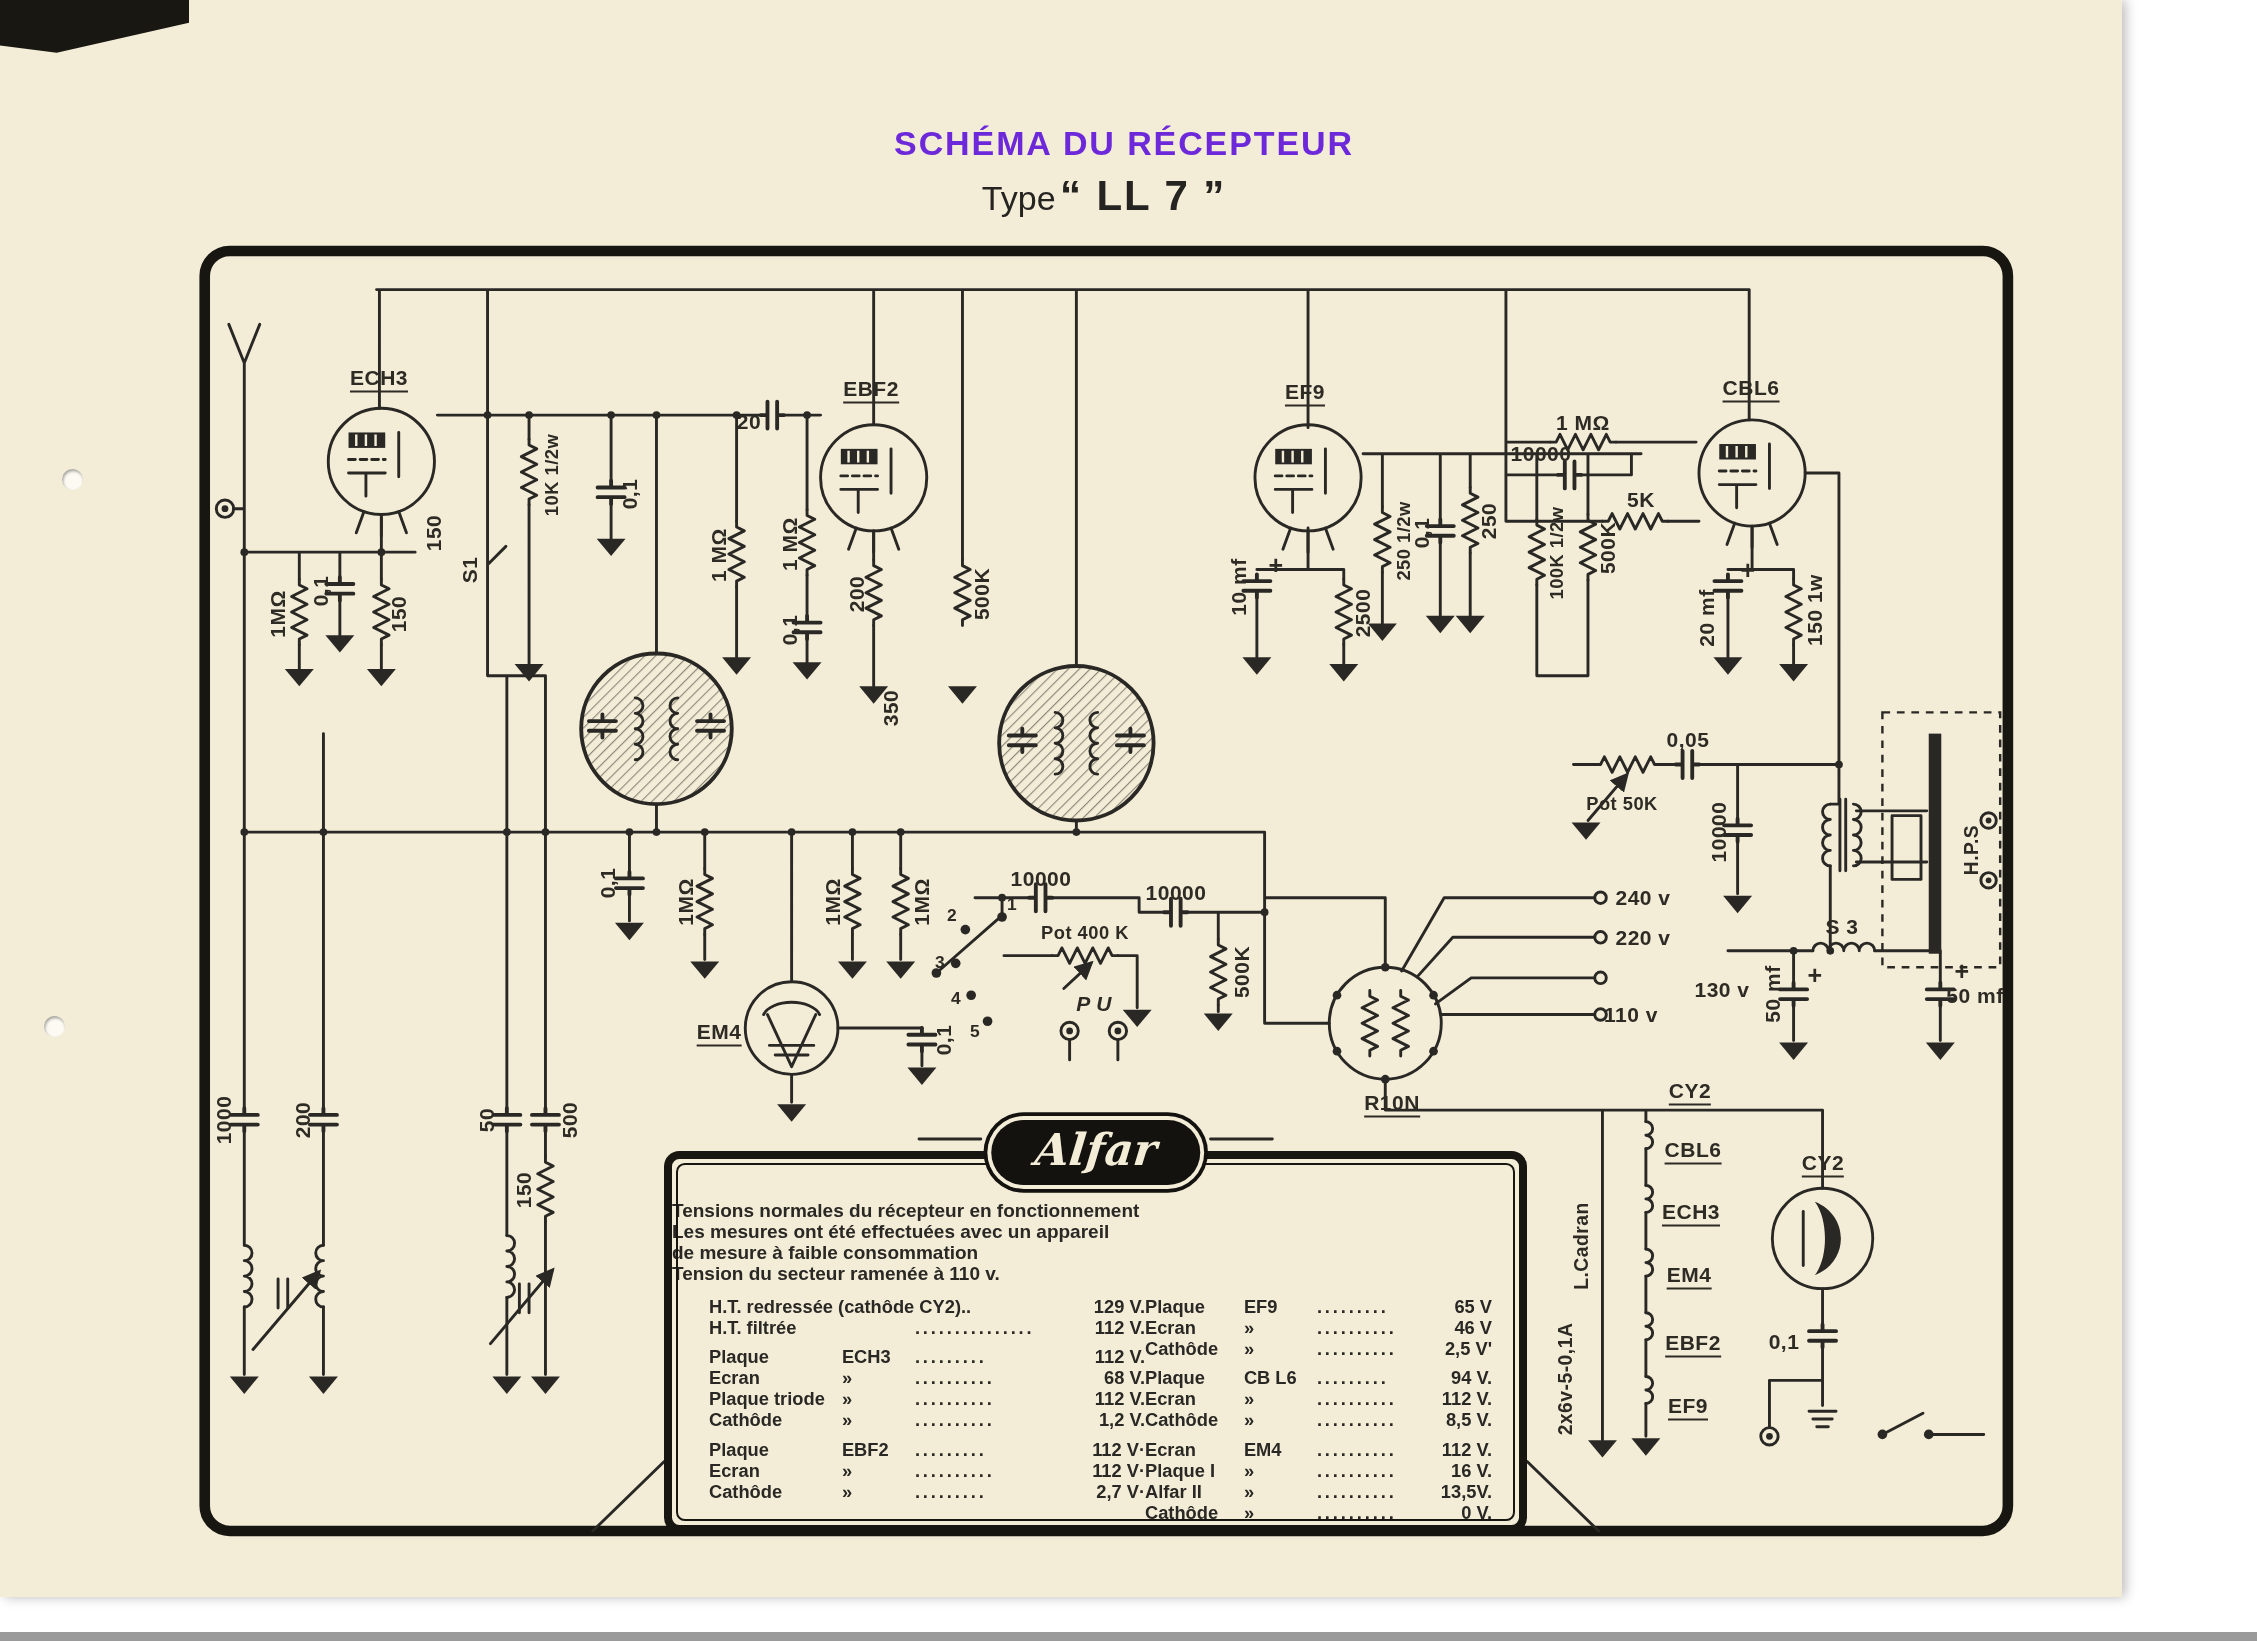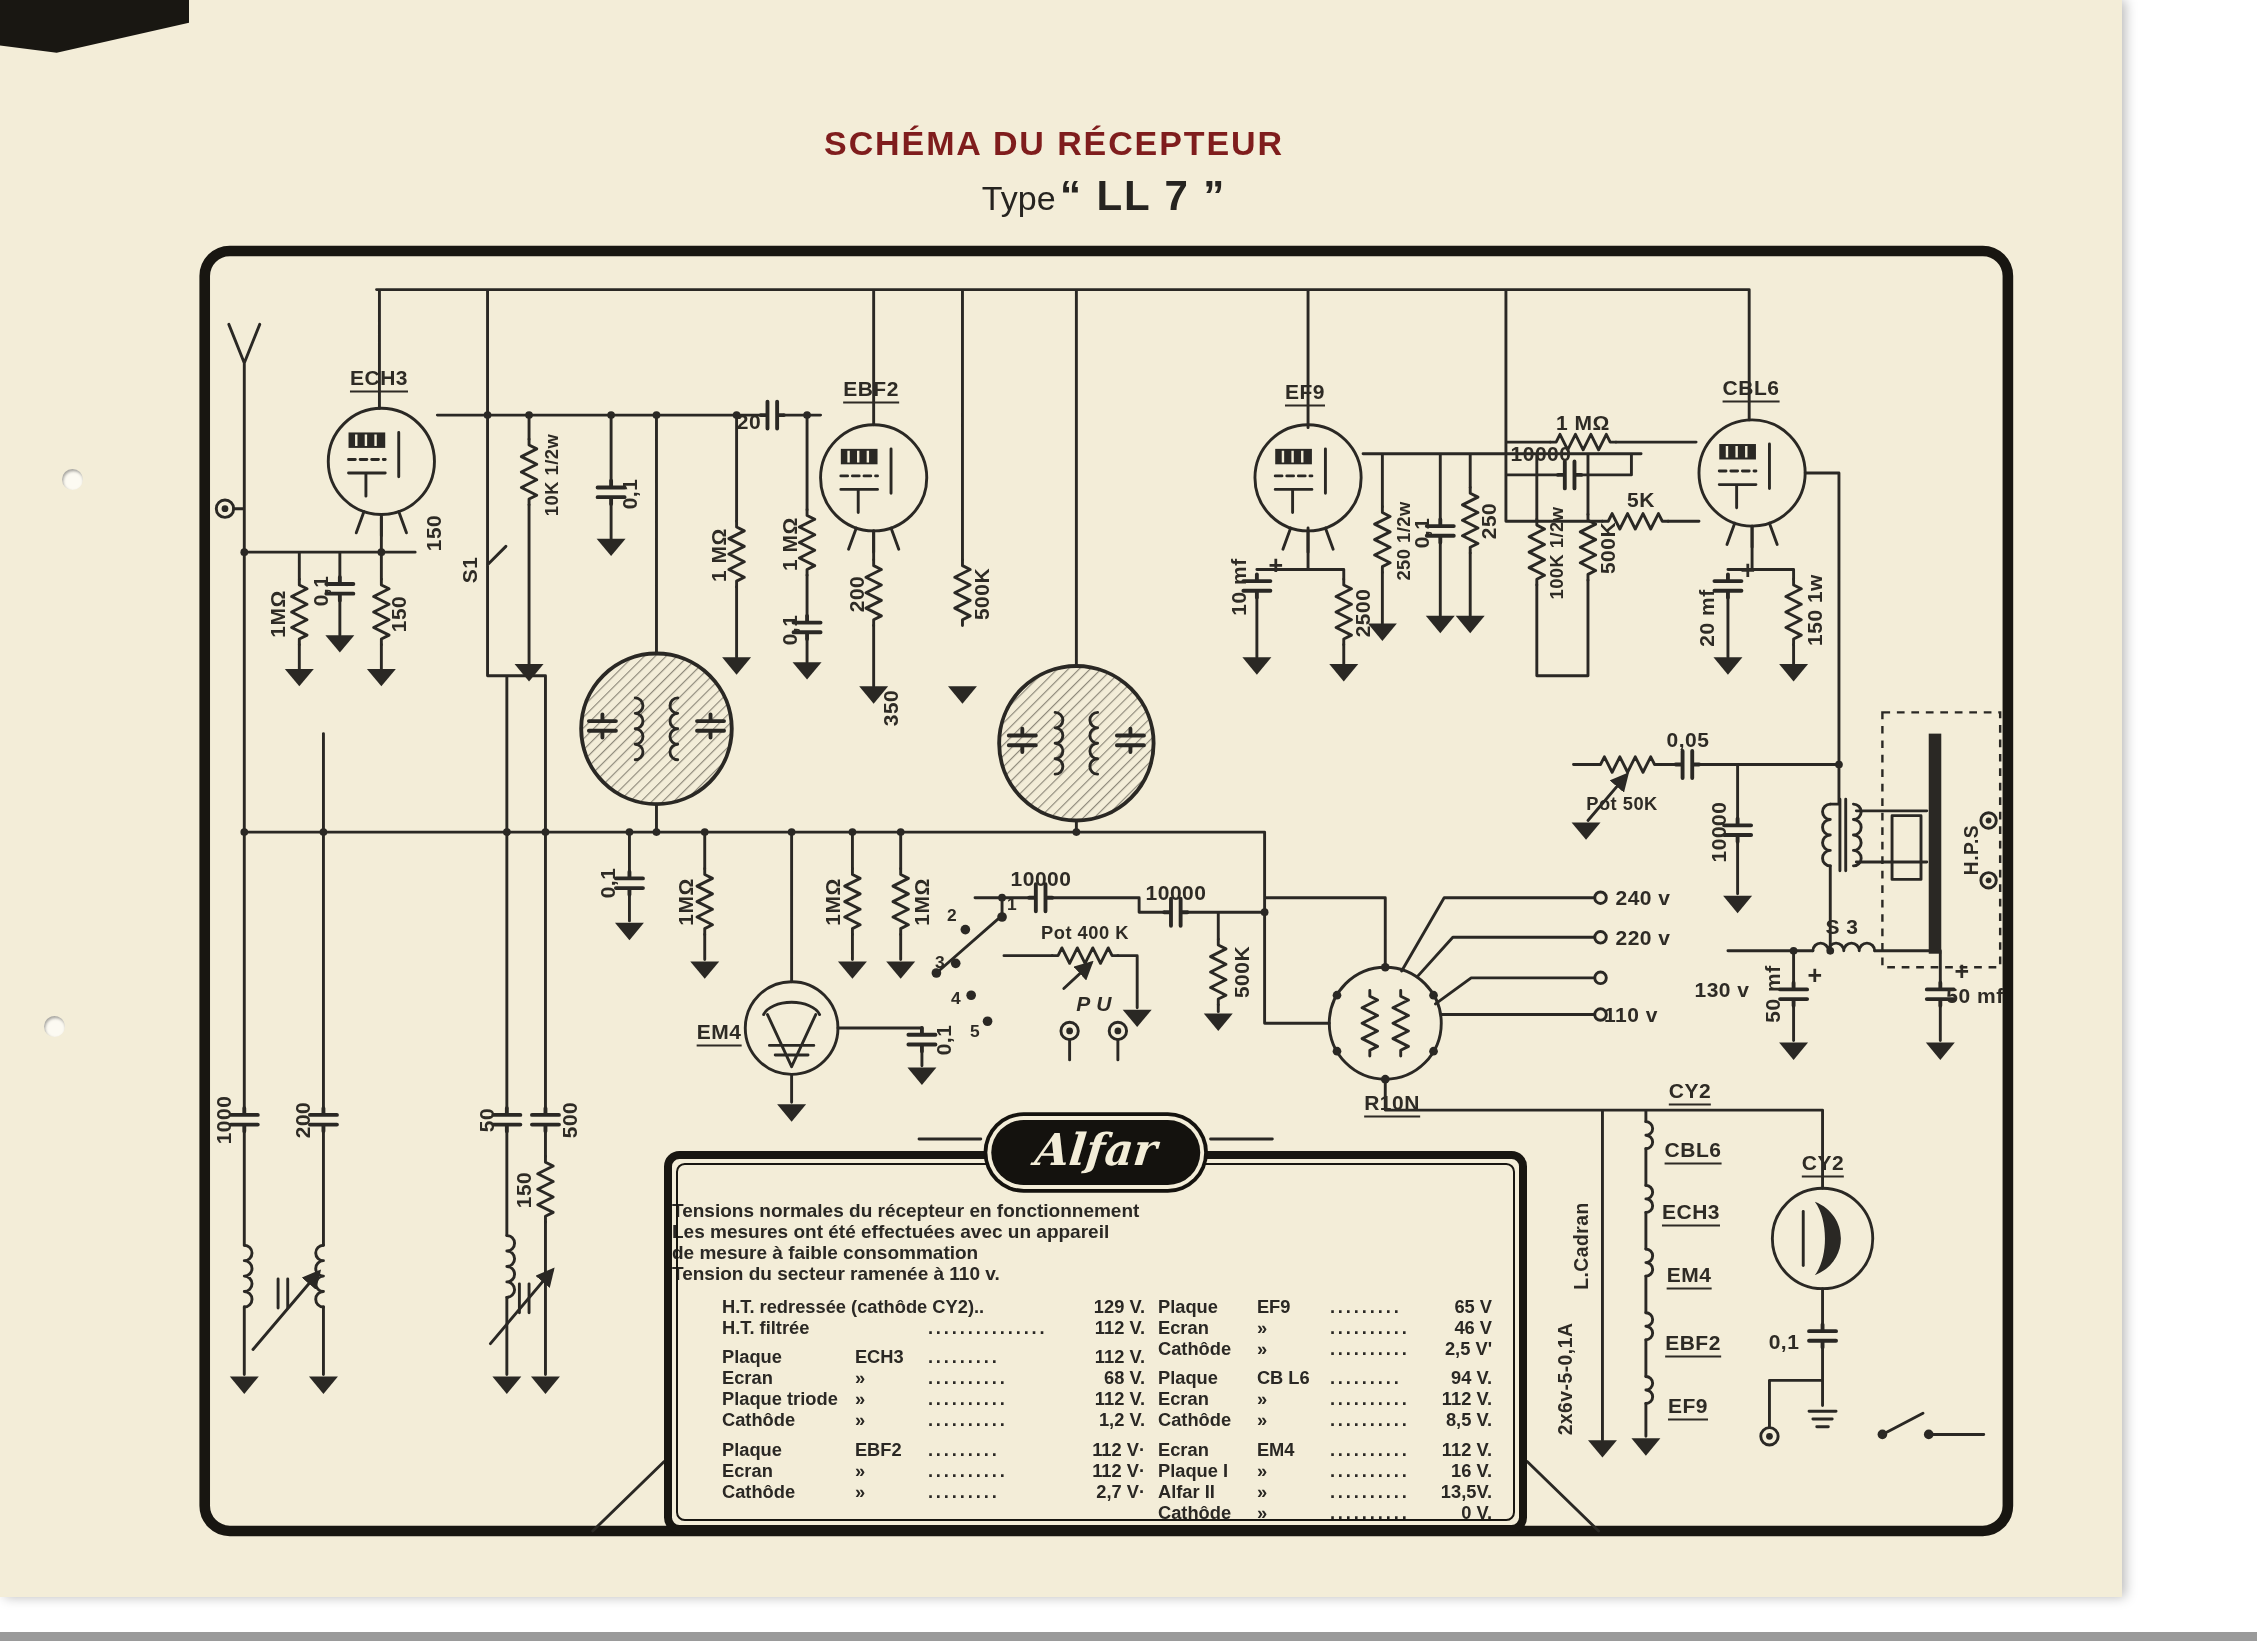--- a/index.html
+++ b/index.html
@@ -2,21 +2,21 @@
 <html><head>
 <meta charset="utf-8">
 <style>
   html,body{margin:0;padding:0;background:#ffffff;}
   body{width:2257px;height:1641px;position:relative;overflow:hidden;font-family:"Liberation Sans",sans-serif;}
   .paper{position:absolute;left:0;top:0;width:2122px;height:1597px;background:#f3edd8;box-shadow:3.9px 0 11.6px rgba(0,0,0,.28);}
   .bottom-strip{position:absolute;left:0;top:1632px;width:100%;height:9.7px;background:#9a9a9a;}
   .corner-artifact{position:absolute;left:0;top:0;width:189px;height:60px;background:#191712;
     clip-path:polygon(0 0,100% 0,100% 38%,30% 88%,0 76%);}
   .punch{position:absolute;width:21px;height:21px;border-radius:50%;background:#fcfaf2;box-shadow:inset 1px 1.9px 2.9px rgba(0,0,0,.35);}
-  .title{position:absolute;left:1054px;top:124px;transform:translateX(-50%);font-size:34px;font-weight:600;letter-spacing:1.9px;color:#7f1d1d;white-space:nowrap;}
+  .title{position:absolute;left:1124px;top:124px;transform:translateX(-50%);font-size:34px;font-weight:600;letter-spacing:1.9px;color:#6d28d9;white-space:nowrap;}
   .subtitle{position:absolute;left:1104px;top:172px;transform:translateX(-50%);color:#262420;white-space:nowrap;}
   .subtitle .pref{font-size:34px;font-weight:400;}
   .subtitle .model{font-size:42px;font-weight:800;letter-spacing:1.9px;}
   svg.sch{position:absolute;left:0;top:0;}
   svg.sch .w{stroke:#2a2824;stroke-width:3;fill:none;stroke-linecap:round;stroke-linejoin:round;}
   svg.sch .w2{stroke:#2a2824;stroke-width:4;fill:none;stroke-linecap:round;}
   svg.sch .fill{fill:#2a2824;stroke:none;}
   svg.sch .frame{stroke:#181611;stroke-width:11;fill:none;}
   svg.sch .can{fill:url(#hatch);stroke:#2a2824;stroke-width:4;}
   svg.sch .dash{stroke:#2a2824;stroke-width:2.5;fill:none;stroke-dasharray:8 7;}
@@ -26,21 +26,21 @@
   .vbox{position:absolute;left:664px;top:1151px;width:863px;height:382px;background:#f3edd8;border:8.7px solid #181611;border-radius:15.4px;box-sizing:border-box;}
   .vbox-inner{position:absolute;left:3.9px;top:3.9px;right:3.9px;bottom:3.9px;border:2.9px solid #181611;border-radius:8.7px;}
   .alfar{position:absolute;left:50%;top:-39px;transform:translateX(-50%);background:#14120e;color:#f3edd8;padding:3.9px 44px 9.7px;border-radius:46px;box-shadow:0 0 0 3.9px #f3edd8,0 0 0 7.7px #14120e;}
   .alfar-txt{display:inline-block;font-family:"DejaVu Serif",serif;font-style:italic;font-weight:800;font-size:44px;transform:skewX(-6deg);}
   .vhead-wrap{margin-top:41px;}
   .vhead{font-size:19px;font-weight:700;line-height:21px;color:#2a2824;}
   .vbody{display:flex;padding:11.6px 27px 0 37px;color:#2a2824;}
   .vcol{display:flex;flex-direction:column;}
   .col-left{flex:0 0 436px;}
   .col-right{flex:1 1 auto;}
-  .vrow{display:flex;align-items:baseline;font-size:18.3px;font-weight:700;line-height:21px;margin-left:13px;}
+  .vrow{display:flex;align-items:baseline;font-size:18.3px;font-weight:700;line-height:21px;}
   .vrow.gap{margin-top:8.7px;}
   .rc1{flex:0 0 auto;min-width:129px;padding-right:3.9px;}
   .col-right .rc1{min-width:95px;}
   .rc2{flex:0 0 73px;}
   .rdots{flex:1;overflow:hidden;white-space:nowrap;letter-spacing:2.9px;}
   .rval{flex:0 0 81px;text-align:right;white-space:nowrap;}
 </style>
 </head>
 <body>
 

